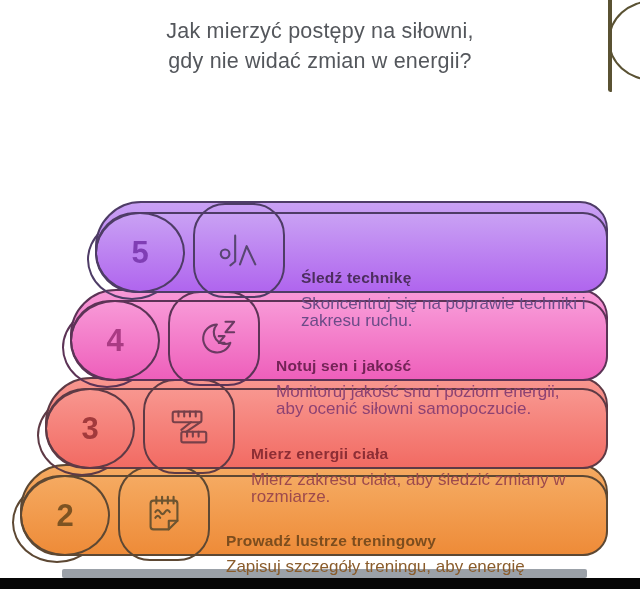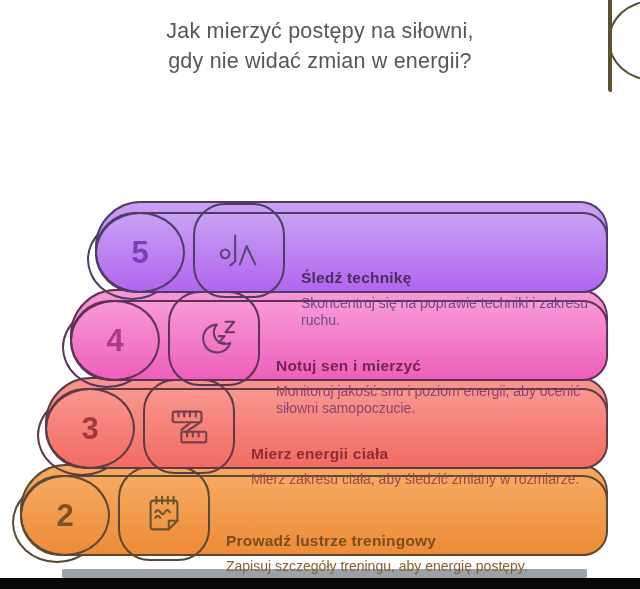--- a/index.html
+++ b/index.html
@@ -60,21 +60,21 @@
   }
   .icontile svg { width:46px; height:46px; display:block; }
 
   
   .textblock { position:absolute; left:204px; right:16px; top:9px;margin-top:45px; }
   .steptitle {
     font-size:15.5px; font-weight:700; line-height:20px;
     color:var(--title); margin-bottom:7px; letter-spacing:.2px;
   }
   .stepdesc {
-    font-size:14px; line-height:17px; color:var(--description);
+    font-size:17px; line-height:17px; color:var(--description);
   }
 
   
   .shadow {
     position:absolute; left:62px; right:53px; top:569px; height:9px;
     background:var(--shadow,#9ba1a8); border-radius:2px; z-index:5;
   }
   .blackbar {
     position:absolute; left:0; right:0; bottom:0; height:11px;
     background:var(--bar,#060606); z-index:60;
@@ -117,21 +117,21 @@
         <span class="num">4</span>
       </div>
       <div class="icontile">
         <svg viewBox="0 0 48 48" fill="none" stroke="currentColor" stroke-width="2.2" stroke-linecap="round" stroke-linejoin="round">
           <path d="M27 9 a14.5 14.5 0 1 0 14 19 a12 12 0 0 1 -14 -19"></path>
           <path d="M29 21 h6 l-6 7 h6"></path>
           <path d="M36 6 h9 l-9 11 h9"></path>
         </svg>
       </div>
       <div class="textblock">
-        <div class="steptitle">Notuj sen i mierzyć</div>
+        <div class="steptitle">Notuj sen i jakość</div>
         <div class="stepdesc">Monitoruj jakość snu i poziom energii, aby ocenić siłowni samopoczucie.</div>
       </div>
     </div>
   </div>
 
   <div class="row" style="--bg_top: #f8968f; --bg_bottom: #f26b63; --outline: #5e3a45; --number: #a23a3c; --title: #8d2e35; --description: #9d4a4d; --icon: #774049;">
     <div class="back"></div>
     <div class="main">
       <div class="numwrap">
         <span class="num">3</span>

